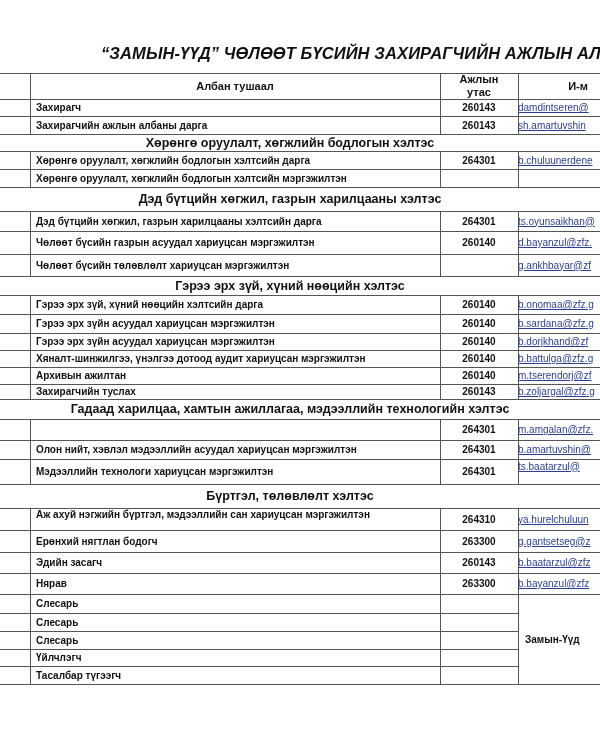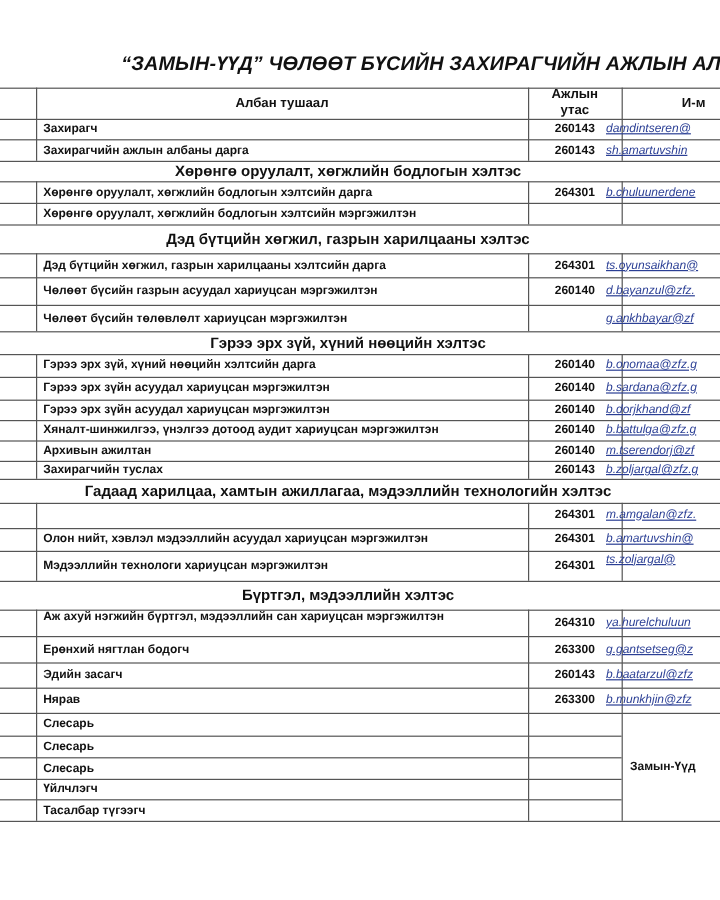--- a/index.html
+++ b/index.html
@@ -7,21 +7,21 @@
          font-family:"Liberation Sans", sans-serif; color:#111; }
   .title { position:absolute; left:101px; top:44px; font-size:16.5px; font-weight:bold; font-style:italic;
            white-space:nowrap; letter-spacing:0.1px; }
   .tbl { position:absolute; left:0; top:0; width:600px; height:750px; }
   .hline { position:absolute; left:0; width:600px; height:1px; background:#555; }
   .vline { position:absolute; width:1px; background:#555; }
   .cell { position:absolute; font-size:10px; font-weight:bold; white-space:nowrap; overflow:hidden;
           display:flex; align-items:center; }
   .pos { left:36px; width:400px; }
   .phone { left:440px; width:78px; justify-content:center; }
-  .mail { left:505px; width:77px;font-style:italic; }
+  .mail { left:518px; width:77px; }
   .mail a { color:#2b3f95; text-decoration:underline; font-weight:normal; font-size:10px; }
   .sect { position:absolute; left:0; width:600px; font-size:12.5px; font-weight:bold; display:flex;
           align-items:center; justify-content:center; padding-right:20px; box-sizing:border-box; white-space:nowrap; }
   .hdr { position:absolute; font-size:11px; font-weight:bold; display:flex; align-items:center; justify-content:center; text-align:center; line-height:13px; }
 </style>
 </head>
 <body>
 
 <div class="title">“ЗАМЫН-ҮҮД” ЧӨЛӨӨТ БҮСИЙН ЗАХИРАГЧИЙН АЖЛЫН АЛБА</div>
 
@@ -162,43 +162,43 @@
       <a>m.amgalan@zfz.</a>
     </div>
   <div class="cell pos" style="top:440px;height:19px">Олон нийт, хэвлэл мэдээллийн асуудал хариуцсан мэргэжилтэн</div>
   <div class="cell phone" style="top:440px;height:19px">264301</div>
   <div class="cell mail" style="top:440px;height:19px">
       <a>b.amartuvshin@</a>
     </div>
   <div class="cell pos" style="top:459px;height:25px">Мэдээллийн технологи хариуцсан мэргэжилтэн</div>
   <div class="cell phone" style="top:459px;height:25px">264301</div>
   <div class="cell mail" style="top:459px;height:14px">
-      <a>ts.zoljargal@</a>
-    </div>
-
-  <div class="sect" style="top:484px;height:24px">Бүртгэл, мэдээллийн хэлтэс</div>
+      <a>ts.baatarzul@</a>
+    </div>
+
+  <div class="sect" style="top:484px;height:24px">Бүртгэл, төлөвлөлт хэлтэс</div>
   <div class="cell pos" style="top:503px;height:22px">Аж ахуй нэгжийн бүртгэл, мэдээллийн сан хариуцсан мэргэжилтэн</div>
   <div class="cell phone" style="top:508px;height:22px">264310</div>
   <div class="cell mail" style="top:508px;height:22px">
       <a>ya.hurelchuluun</a>
     </div>
   <div class="cell pos" style="top:530px;height:22px">Ерөнхий нягтлан бодогч</div>
   <div class="cell phone" style="top:530px;height:22px">263300</div>
   <div class="cell mail" style="top:530px;height:22px">
       <a>g.gantsetseg@z</a>
     </div>
   <div class="cell pos" style="top:552px;height:21px">Эдийн засагч</div>
   <div class="cell phone" style="top:552px;height:21px">260143</div>
   <div class="cell mail" style="top:552px;height:21px">
       <a>b.baatarzul@zfz</a>
     </div>
   <div class="cell pos" style="top:573px;height:21px">Нярав</div>
   <div class="cell phone" style="top:573px;height:21px">263300</div>
   <div class="cell mail" style="top:573px;height:21px">
-      <a>b.munkhjin@zfz</a>
+      <a>b.bayanzul@zfz</a>
     </div>
 
   <div class="cell pos" style="top:594px;height:19px">Слесарь</div>
   <div class="cell pos" style="top:613px;height:18px">Слесарь</div>
   <div class="cell pos" style="top:631px;height:18px">Слесарь</div>
   <div class="cell pos" style="top:649px;height:17px">Үйлчлэгч</div>
   <div class="cell pos" style="top:666px;height:18px">Тасалбар түгээгч</div>
   <div class="cell" style="left:525px;top:594px;height:90px;font-size:10px">Замын-Үүд</div>
 </div>
 

